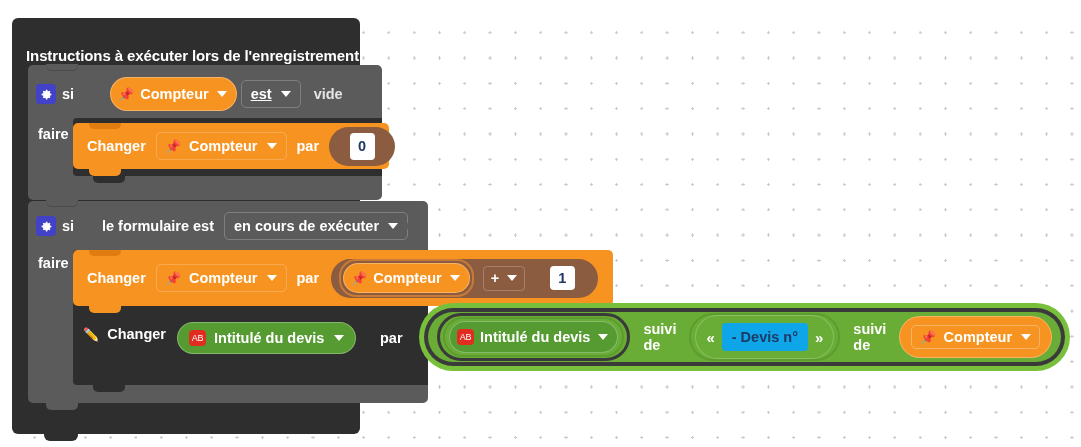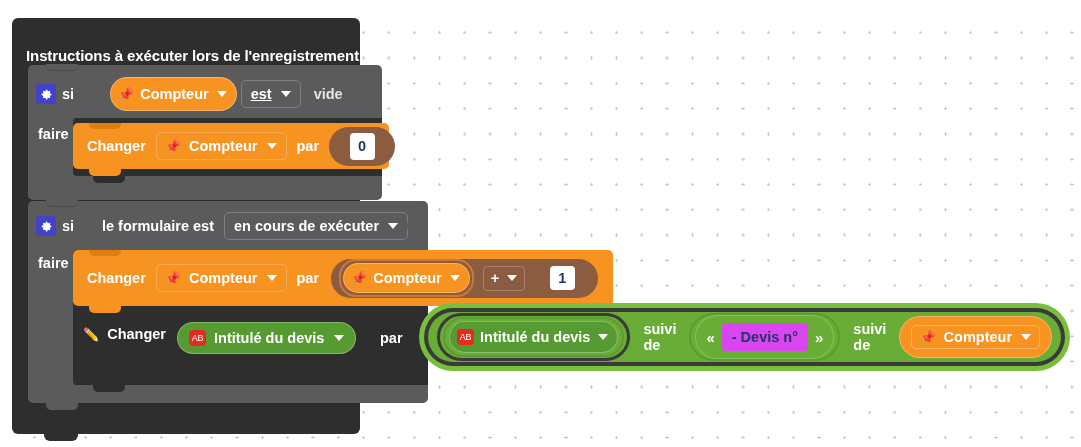--- a/index.html
+++ b/index.html
@@ -399,21 +399,21 @@
     border: 1px solid rgba(255,255,255,0.22);
   }
   .quote { font-size: 15px; color: #ffffff; font-weight: bold; }
   .text-input {
     display: inline-flex;
     align-items: center;
     justify-content: center;
     min-width: 80px;
     height: 28px;
     padding: 0 10px;
-    background: #d946ef;
+    background: #0ea5e9;
     border-radius: 4px;
     color: #1f3864;
     font-size: 14.5px;
     font-weight: bold;
     white-space: nowrap;
   }
 
   .orange-reporter-big {
     display: inline-flex;
     align-items: center;

